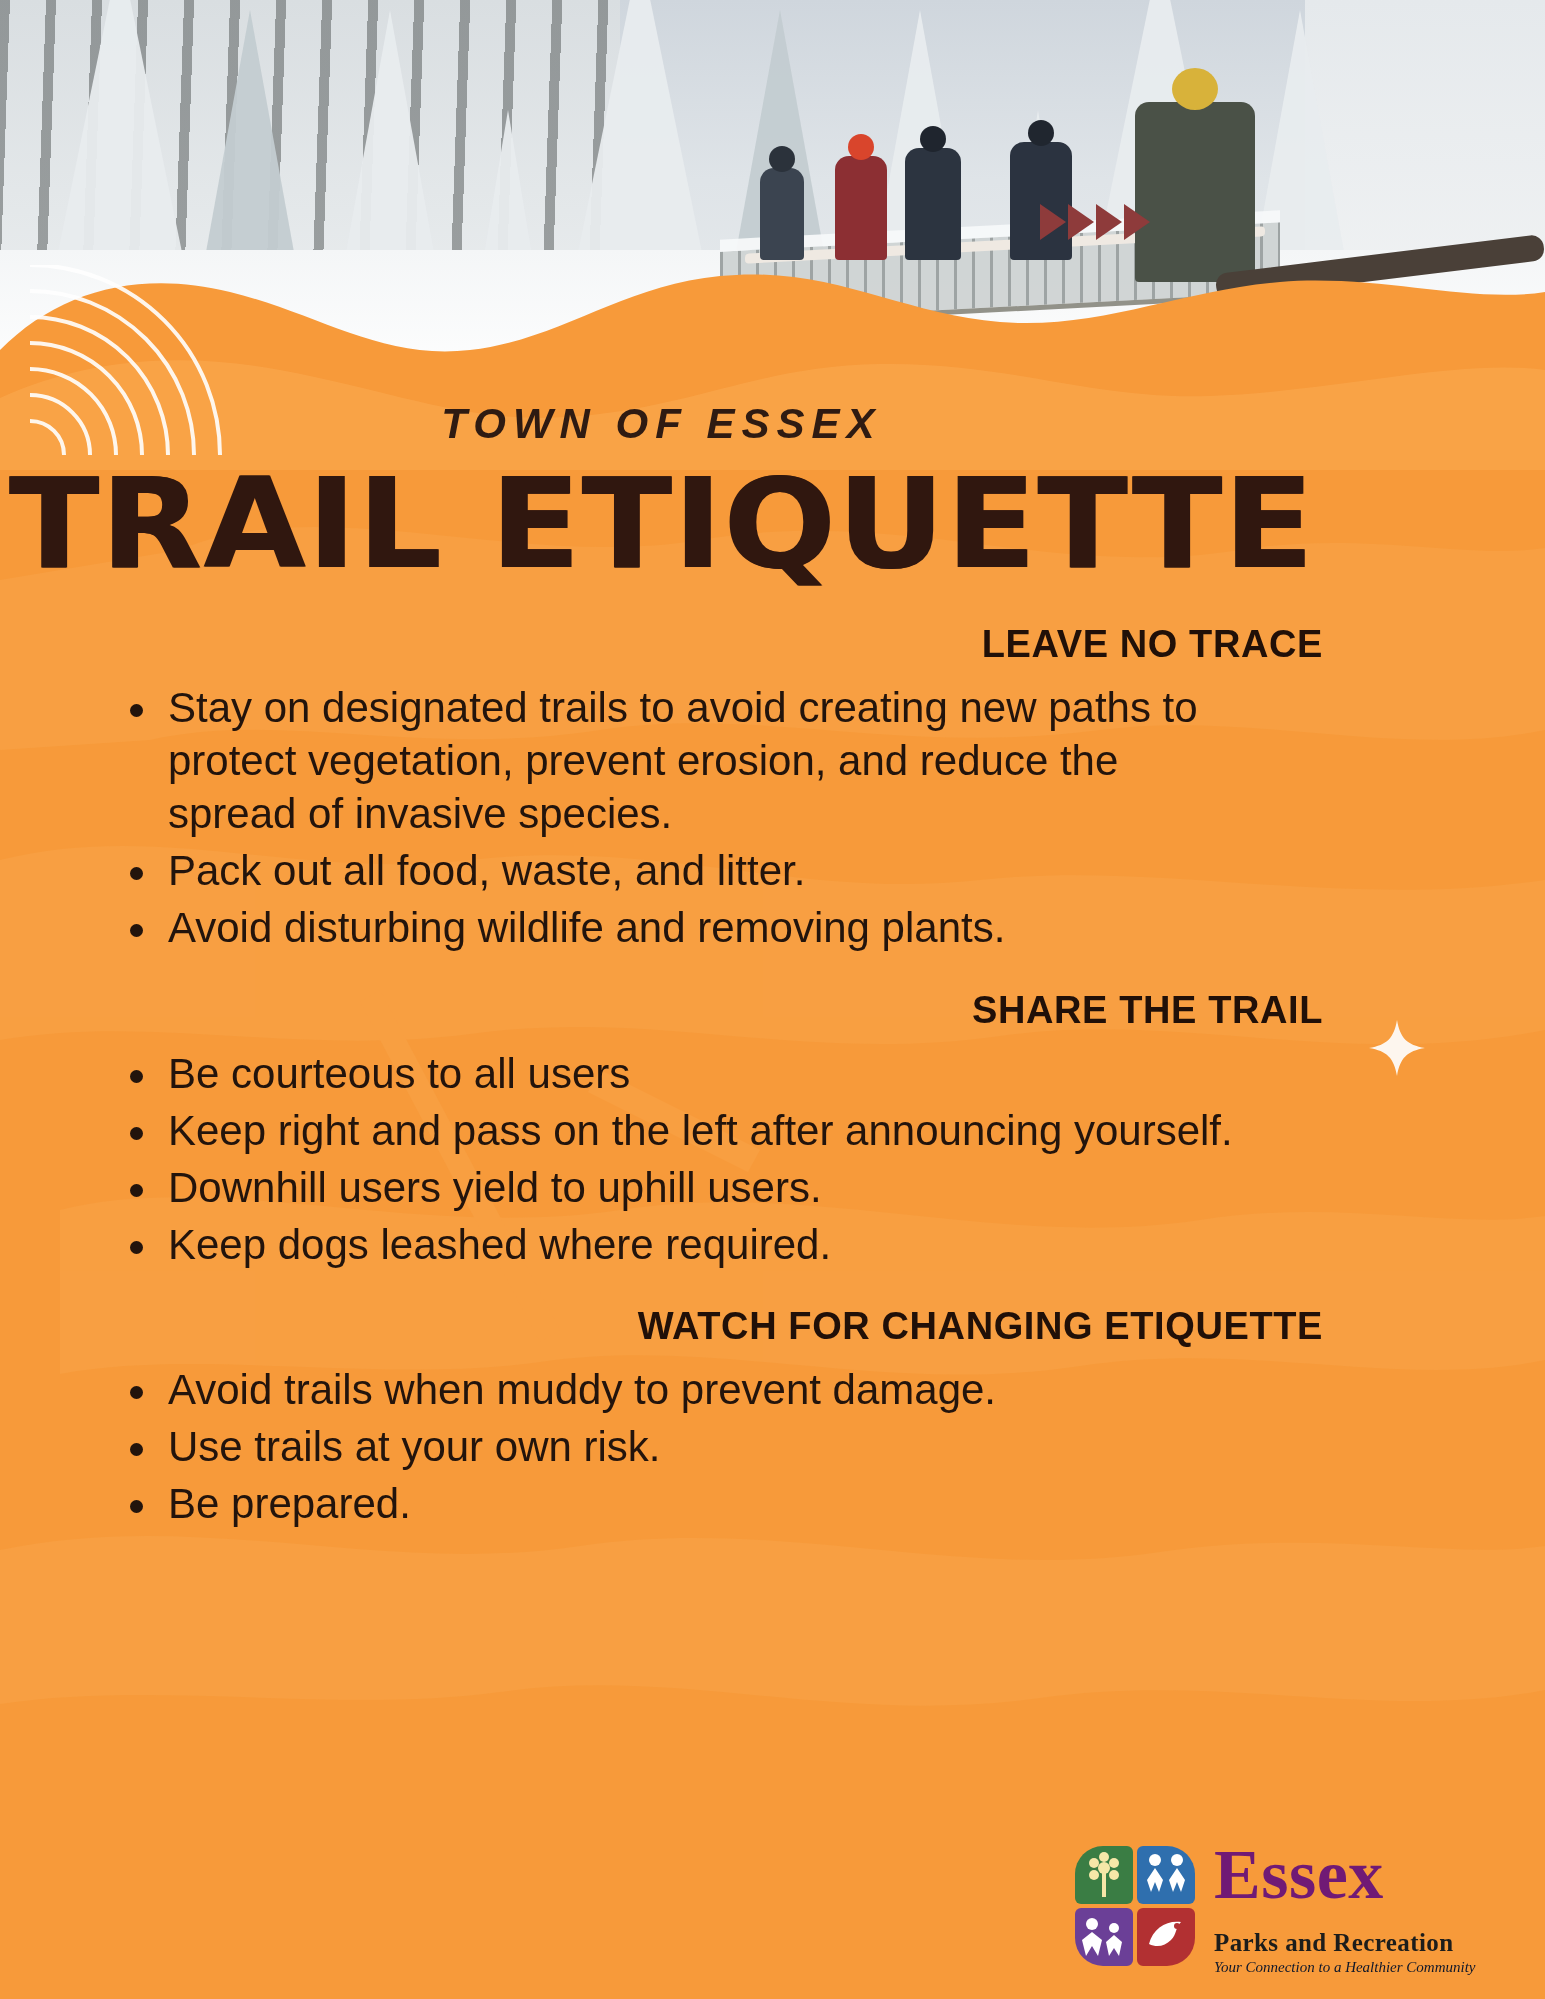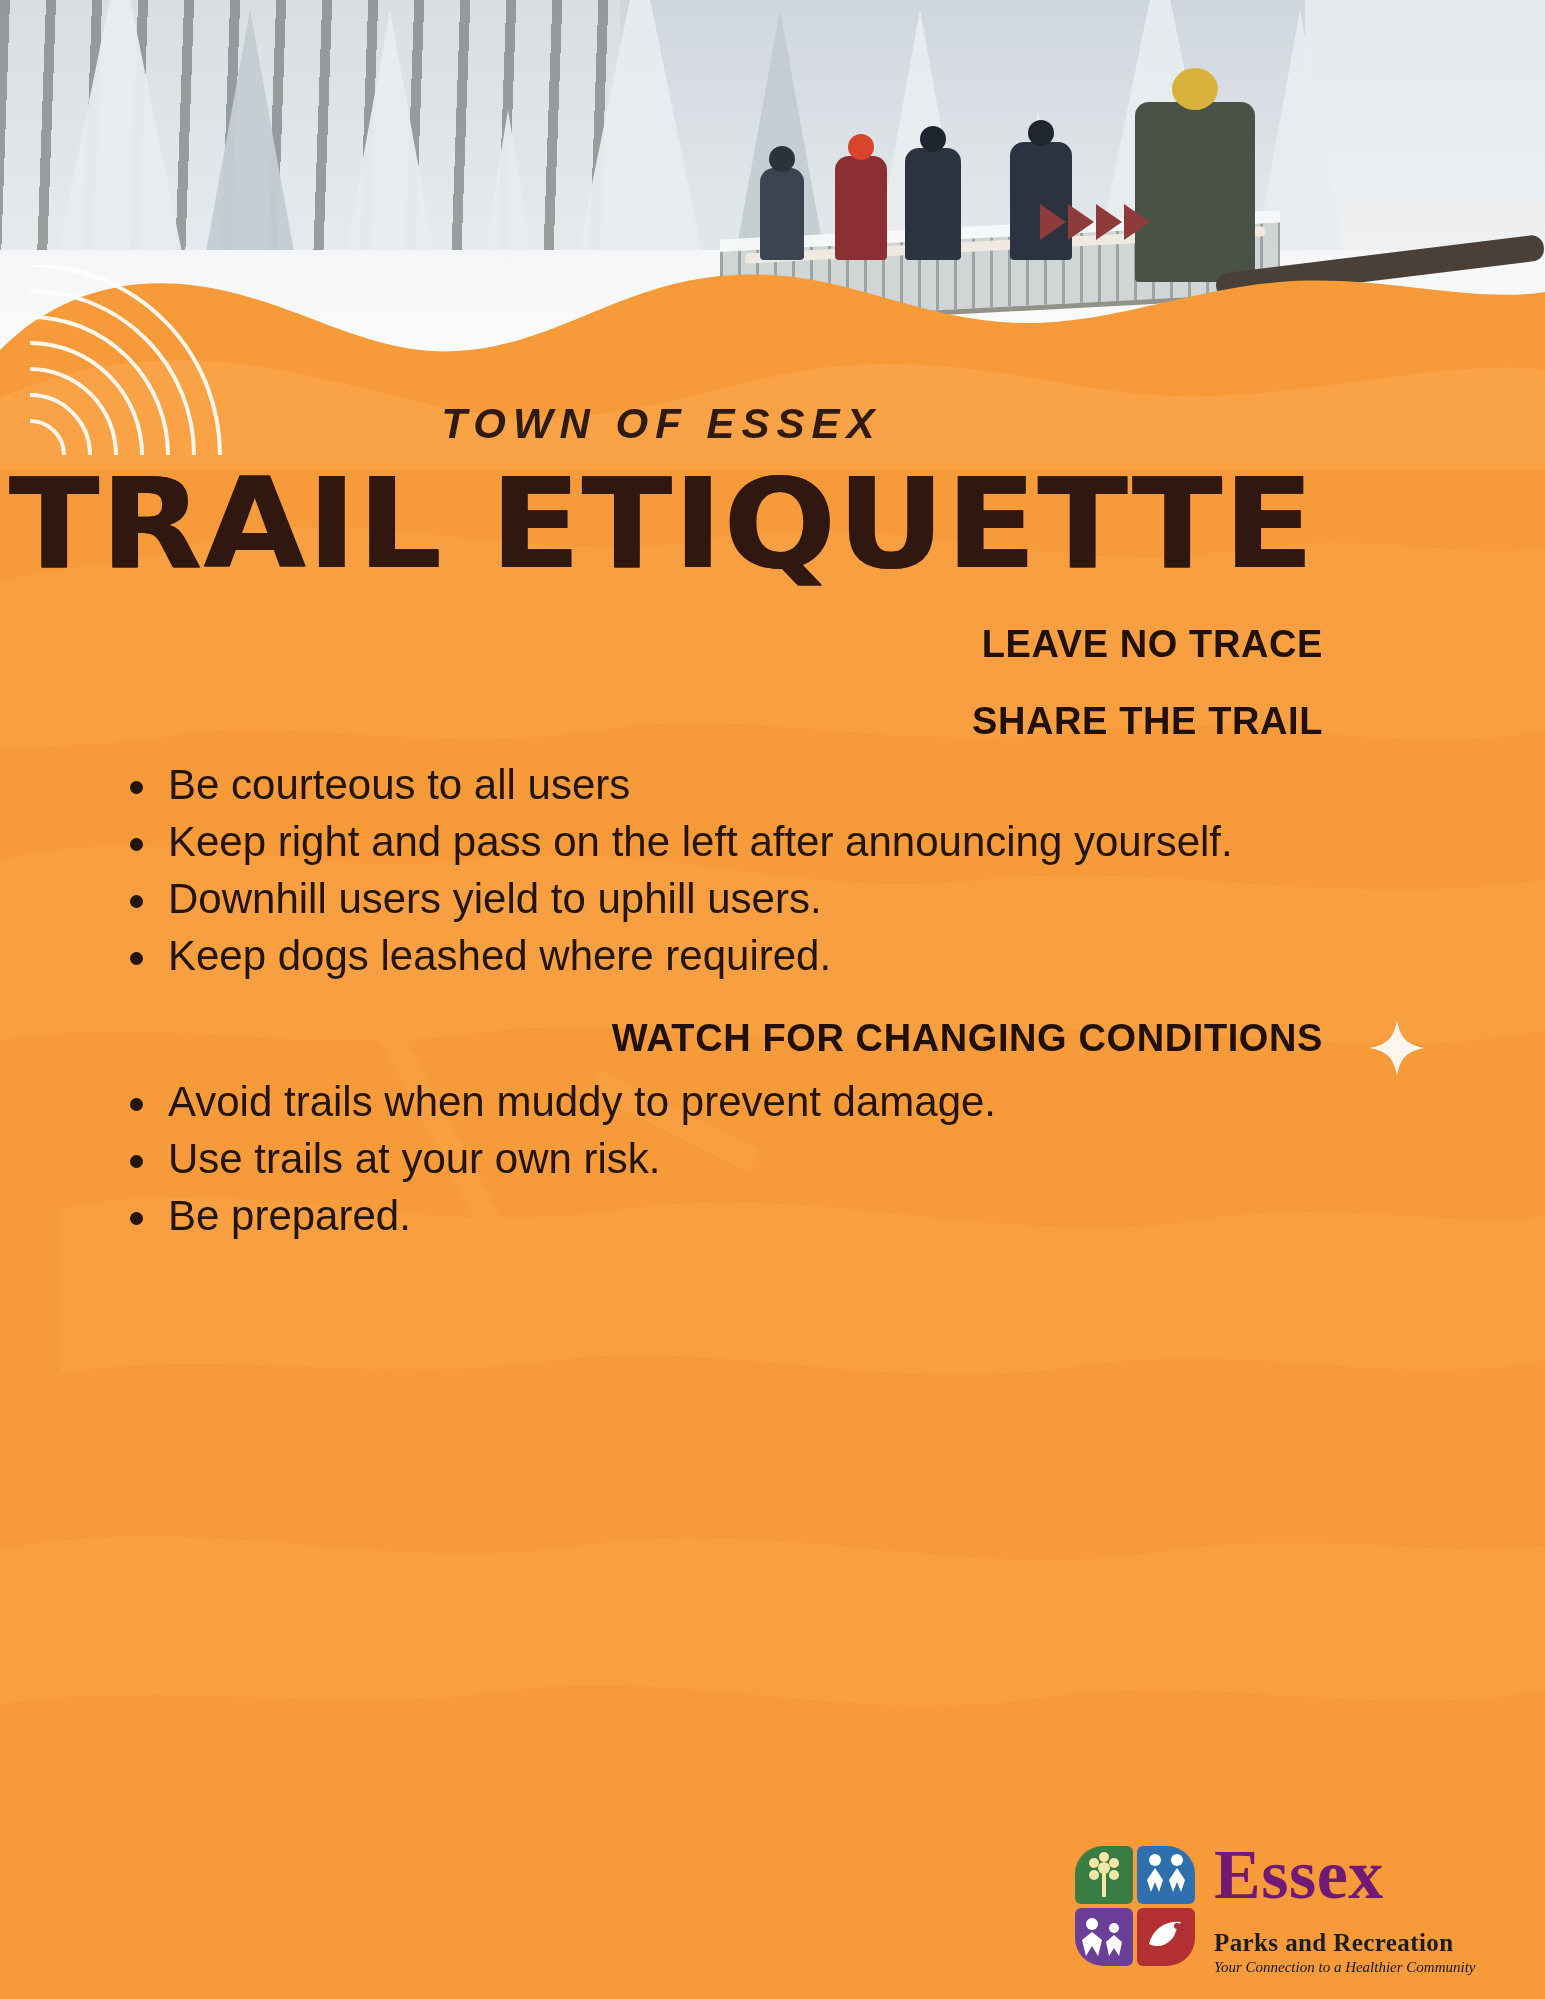--- a/index.html
+++ b/index.html
@@ -355,34 +355,39 @@
     <path d="M28,0 C31,18 38,25 56,28 C38,31 31,38 28,56 C25,38 18,31 0,28 C18,25 25,18 28,0 Z" fill="#fdf6ee"></path>
   </svg>
 
   <div class="content">
 
     <div class="eyebrow">TOWN OF ESSEX</div>
     <div class="title">TRAIL ETIQUETTE</div>
 
     <div class="section">
       <div class="section-head">LEAVE NO TRACE</div>
+      <ul class="bullets">
+        <li>Stay on designated trails to avoid creating new paths to protect vegetation, prevent erosion, and reduce the spread of invasive species.</li>
+        <li>Pack out all food, waste, and litter.</li>
+        <li>Avoid disturbing wildlife and removing plants.</li>
+      </ul>
     </div>
 
     <div class="section">
       <div class="section-head">SHARE THE TRAIL</div>
       <ul class="bullets">
         <li>Be courteous to all users</li>
         <li>Keep right and pass on the left after announcing yourself.</li>
         <li>Downhill users yield to uphill users.</li>
         <li>Keep dogs leashed where required.</li>
       </ul>
     </div>
 
     <div class="section">
-      <div class="section-head">WATCH FOR CHANGING CONDITIONS</div>
+      <div class="section-head">WATCH FOR CHANGING ETIQUETTE</div>
       <ul class="bullets">
         <li>Avoid trails when muddy to prevent damage.</li>
         <li>Use trails at your own risk.</li>
         <li>Be prepared.</li>
       </ul>
     </div>
 
   </div>
 
   <div class="logo">

